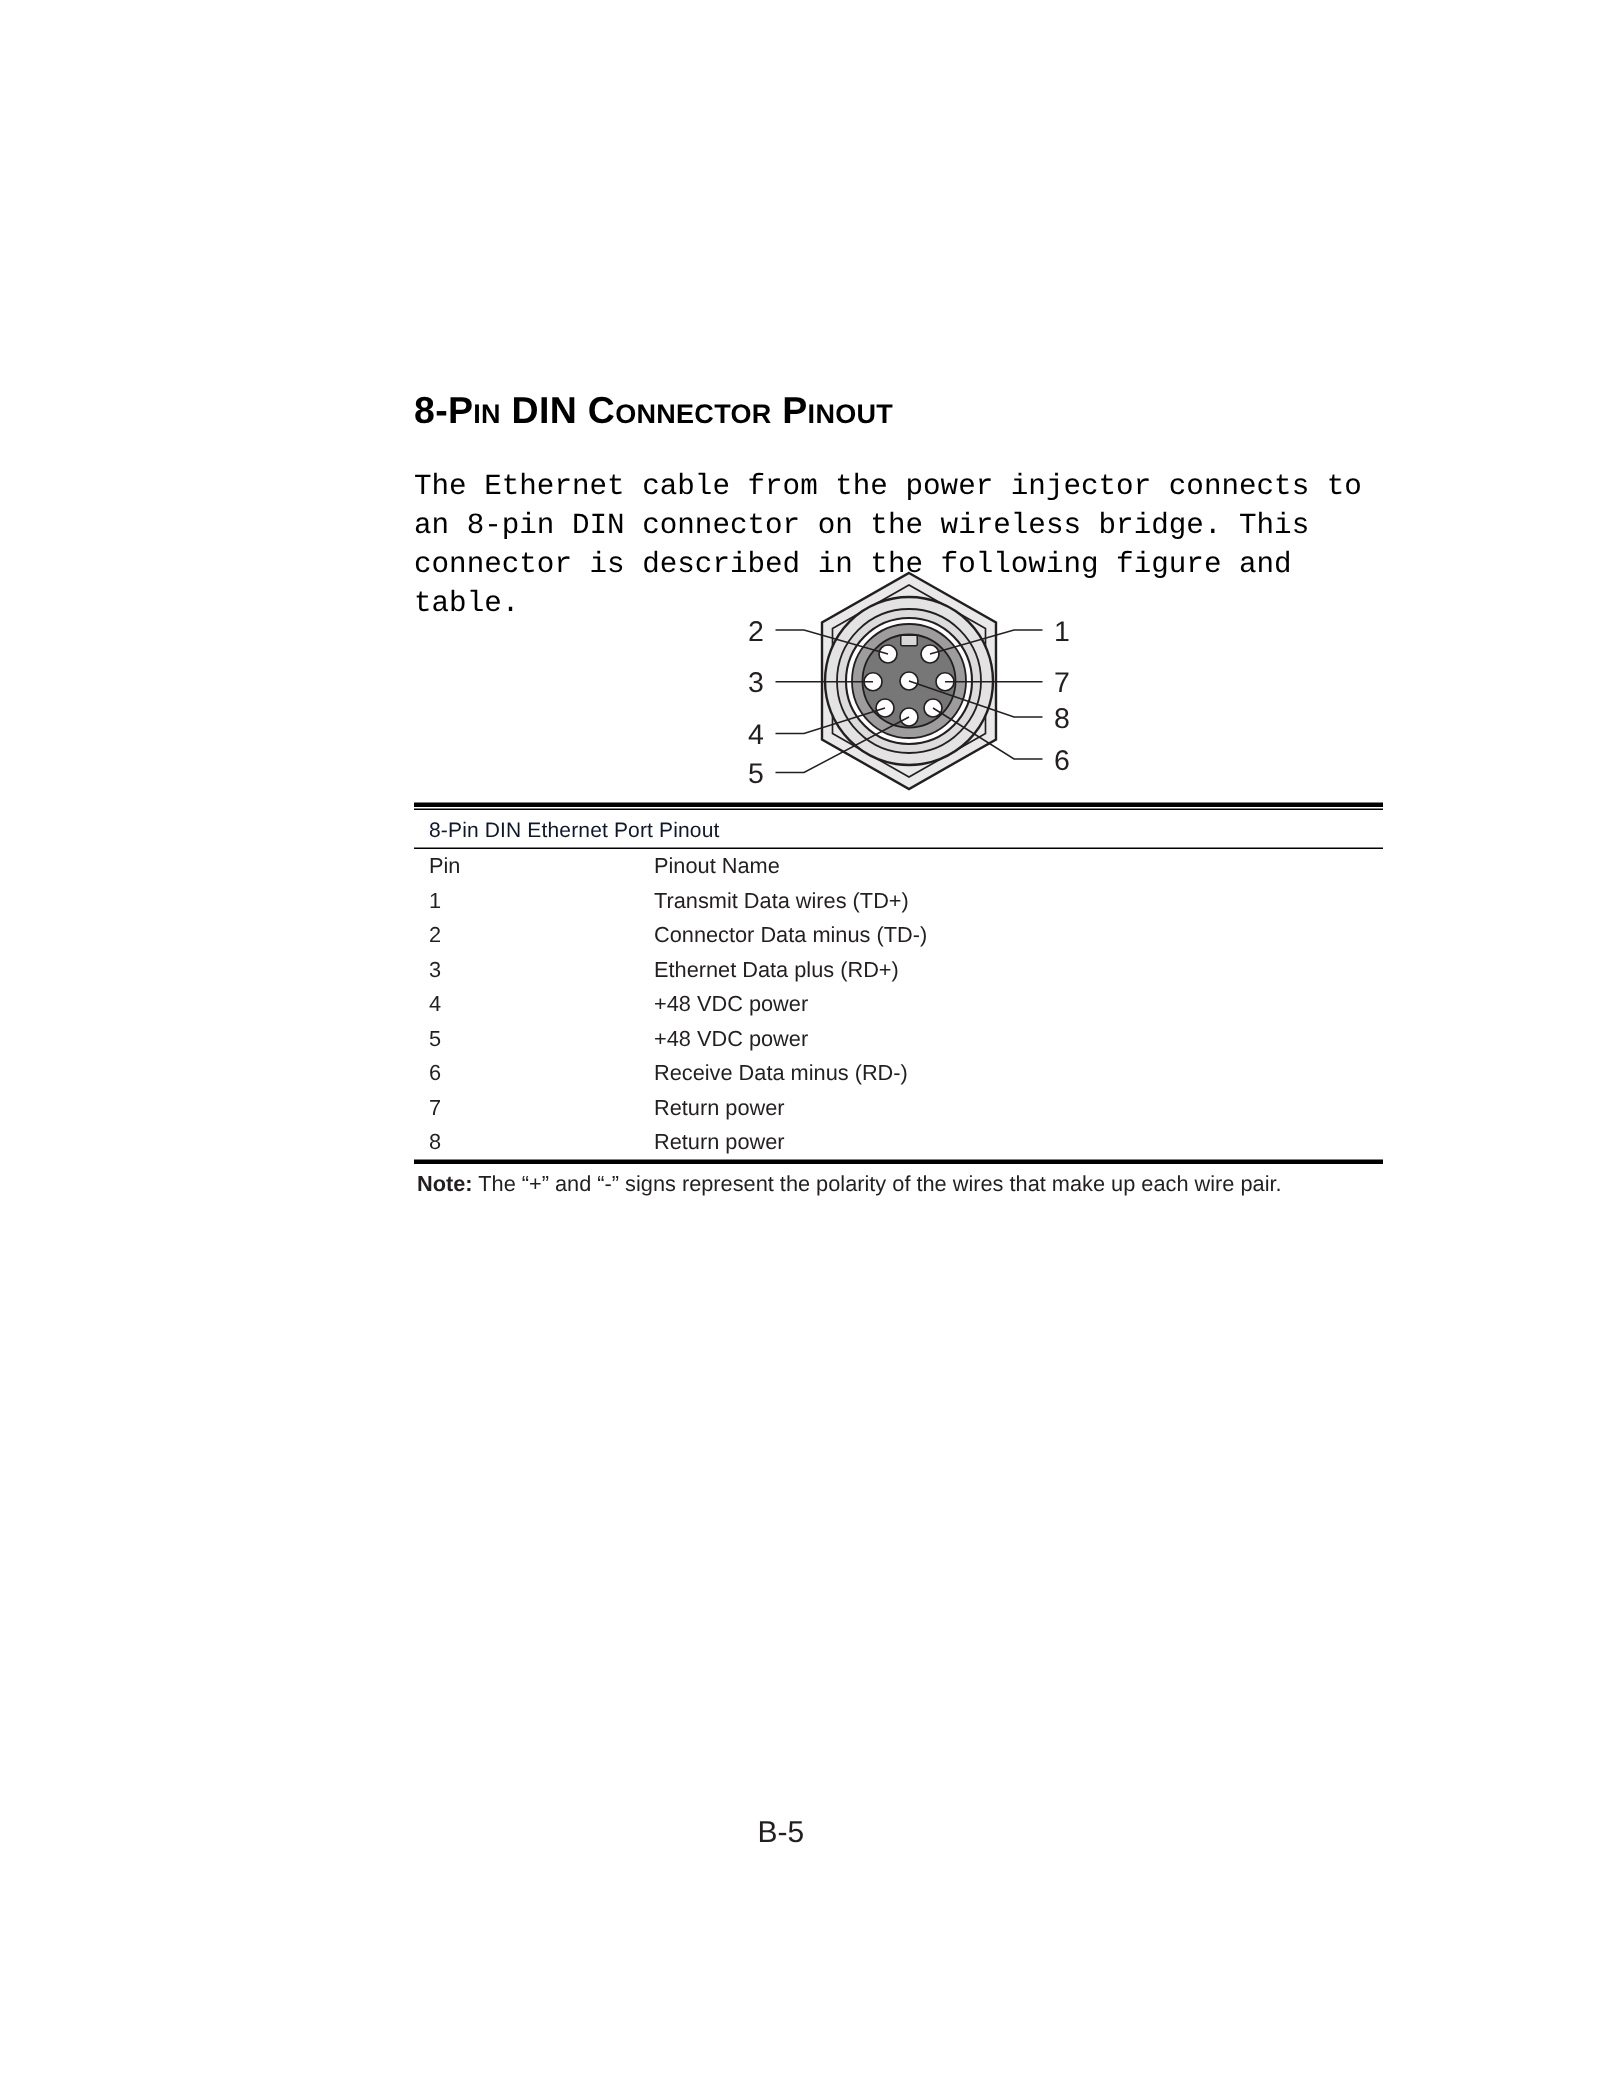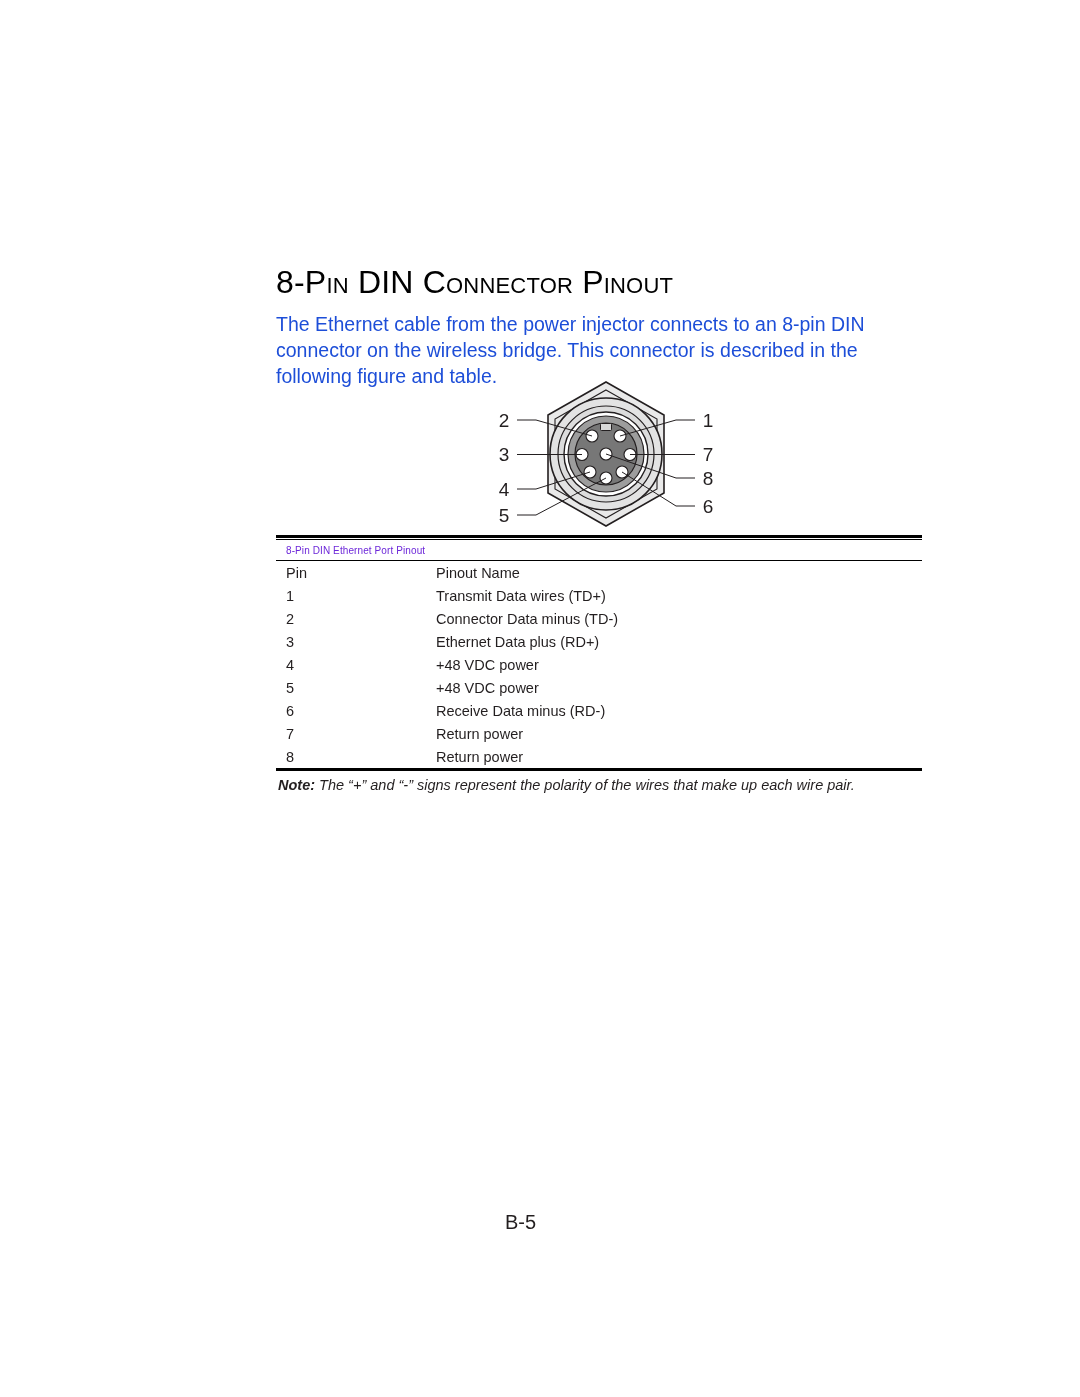--- a/index.html
+++ b/index.html
@@ -23,38 +23,39 @@
     top: 0;
     width: 1080px;
     height: 1397px;
   }
 
   
   .section-heading {
     position: absolute;
     left: 276px;
     top: 243px;
-    font-size: 32px;
-    font-weight: normal;
+    font-size: 25px;
+    font-weight: bold;
     font-variant: small-caps;
     letter-spacing: 0.2px;
     color: #000;
     white-space: nowrap;
   }
 
   
   .intro {
     position: absolute;
     left: 276px;
     top: 291px;
     width: 652px;
     font-size: 19.5px;
     line-height: 26px;
-    color: #1d4ed8;
+    color: #000000;
     text-align: left;
+    font-family: Liberation Mono, monospace;
   }
 
   
   .figure {
     position: absolute;
     left: 490px;
     top: 378px;
     width: 232px;
     height: 152px;
   }
@@ -73,22 +74,22 @@
     width: 100%;
   }
   .rule-thin {
     height: 1px;
     background: #000;
     width: 100%;
   }
   .rule-gap { height: 1px; background:#fff; }
 
   .table-caption {
-    font-size: 10px;
-    color: #6d28d9;
+    font-size: 14px;
+    color: #0f172a;
     padding: 5px 0 4px 10px;
     letter-spacing: 0.1px;
   }
   .tbl {
     border-collapse: collapse;
     width: 100%;
     table-layout: fixed;
   }
   .tbl td, .tbl th {
     font-size: 14.5px;
@@ -100,21 +101,20 @@
     line-height: 14px;
   }
   .col-pin  { width: 140px; margin-top: 35px; }
   .col-sig  { width: auto; }
 
   .table-note {
     font-size: 14.5px;
     color: #231f20;
     padding: 6px 0 0 2px;
     line-height: 17px;
-    font-style: italic;
   }
   .table-note b { font-weight: bold; }
 
   
   .footer-page {
     position: absolute;
     left: 505px;
     top: 1211px;
     font-size: 20px;
     color: #231f20;

